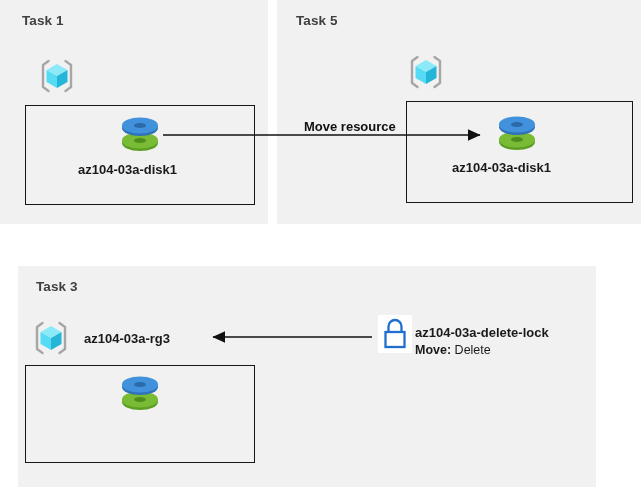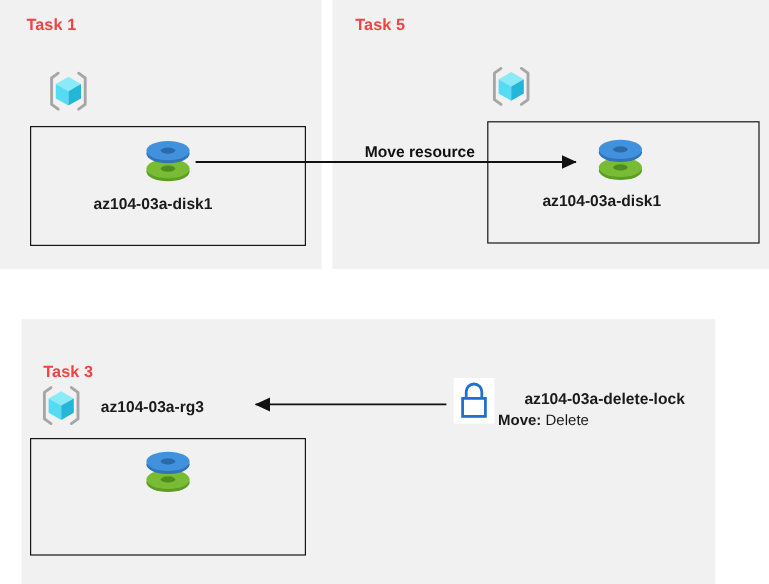--- a/index.html
+++ b/index.html
@@ -22,21 +22,21 @@
   }
   .panel {
     position: absolute;
     background: #f1f1f1;
     box-sizing: border-box;
   }
   .panel-title {
     position: absolute;
     font-size: 13.5px;
     font-weight: bold;
-    color: #ef4444;
+    color: #404040;
     letter-spacing: 0.1px;
     white-space: nowrap;
   }
   .inner-box {
     position: absolute;
     border: 1.3px solid #161616;
     background: #f1f1f1;
     box-sizing: border-box;
   }
   .node-label {
@@ -131,21 +131,21 @@
       <ellipse cx="22" cy="27.5" rx="18" ry="8" fill="#79bb34"></ellipse>
       <ellipse cx="22" cy="27.5" rx="6" ry="2.6" fill="#4e8c1d"></ellipse>
       <ellipse cx="22" cy="15" rx="18" ry="8" fill="#2f73b8"></ellipse>
       <ellipse cx="22" cy="12.5" rx="18" ry="8" fill="#4191dc"></ellipse>
       <ellipse cx="22" cy="12.5" rx="6" ry="2.6" fill="#2a6aa8"></ellipse>
     </svg>
   </div>
   <div class="node-label" style="left:452px; top:160px;">az104-03a-disk1</div>
 
   <div class="panel" style="left:18px; top:266px; width:578px; height:221px;"></div>
-  <div class="panel-title" style="left:36px; top:279px;margin-top:23px;">Task 3</div>
+  <div class="panel-title" style="left:36px; top:279px;">Task 3</div>
 
   <div class="icon" style="left:32px; top:319px; width:38px; height:38px;">
     <svg width="38" height="38" viewBox="0 0 38 38">
       <path d="M10.5 4 L5 8 L5 30 L10.5 34" fill="none" stroke="#a6a6a6" stroke-width="2.4" stroke-linecap="round" stroke-linejoin="round"></path>
       <path d="M27.5 4 L33 8 L33 30 L27.5 34" fill="none" stroke="#a6a6a6" stroke-width="2.4" stroke-linecap="round" stroke-linejoin="round"></path>
       <polygon points="19,7 29.5,13 19,19 8.5,13" fill="#8ceaf8"></polygon>
       <polygon points="8.5,13 19,19 19,31 8.5,25" fill="#55dcf4"></polygon>
       <polygon points="29.5,13 29.5,25 19,31 19,19" fill="#24b6d9"></polygon>
     </svg>
   </div>
@@ -163,21 +163,21 @@
       <ellipse cx="22" cy="12.5" rx="6" ry="2.6" fill="#2a6aa8"></ellipse>
     </svg>
   </div>
 
   <div class="icon" style="left:378px; top:315px; width:34px; height:38px; background:#ffffff;">
     <svg width="34" height="38" viewBox="0 0 34 38">
       <path d="M10.5 17 L10.5 11.5 A6.5 6.5 0 0 1 23.5 11.5 L23.5 17" fill="none" stroke="#1f6fd0" stroke-width="2.3"></path>
       <rect x="7.5" y="17" width="19" height="15" fill="none" stroke="#1f6fd0" stroke-width="2.3"></rect>
     </svg>
   </div>
-  <div class="node-label" style="left:415px; top:325px;margin-left:22px;">az104-03a-delete-lock</div>
+  <div class="node-label" style="left:415px; top:325px;">az104-03a-delete-lock</div>
   <div class="sub-label" style="left:415px; top:343px;">
     <b>Move:</b>
     <span>Delete</span>
   </div>
 
   <svg class="svg-layer">
     <defs>
       <marker id="arrowRight" markerWidth="9" markerHeight="9" refX="8" refY="4.5" orient="auto" markerUnits="strokeWidth">
         <path d="M0,0.6 L8.4,4.5 L0,8.4 z" fill="#111111"></path>
       </marker>

